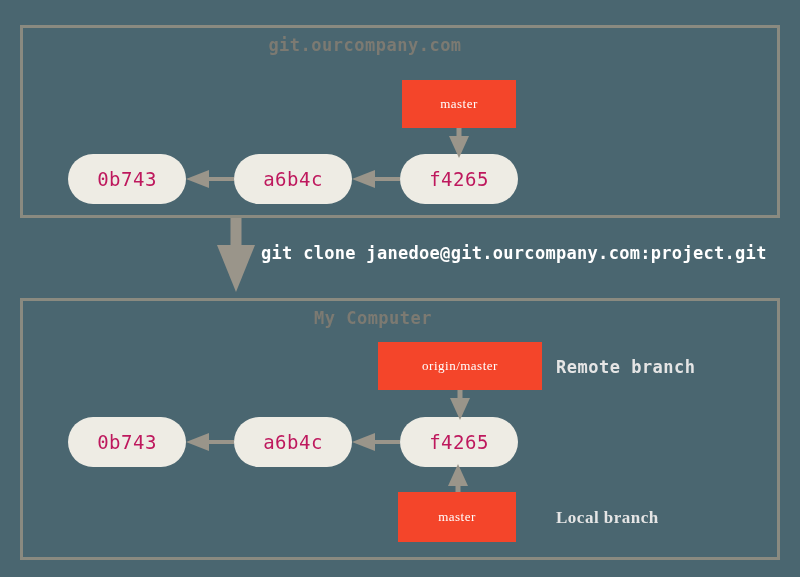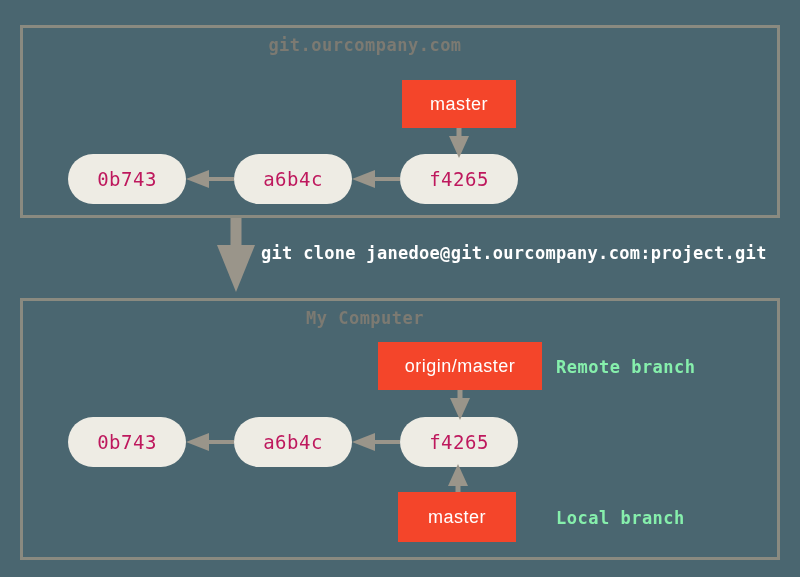--- a/index.html
+++ b/index.html
@@ -37,21 +37,21 @@
     width: 100%;
     text-align: center;
     color: #7c7a72;
     font-size: 17px;
     font-weight: bold;
     letter-spacing: 0.5px;
     white-space: nowrap;
     font-family: "DejaVu Sans Mono", "Liberation Mono", monospace;
   }
   #title-remote { left: 0; top: 35px; }
-  #title-local  { left: 0; top: 308px; }
+  #title-local  { left: 8px; top: 308px; }
 
   
   .commit {
     position: absolute;
     width: 118px;
     height: 50px;
     border-radius: 25px;
     background: #eeece4;
     color: #be185d;
     display: flex;
@@ -72,40 +72,40 @@
   #commit-l-f4265 { left: 400px; top: 417px; }
 
   
   .branch {
     position: absolute;
     background: #f4452a;
     color: #ffffff;
     display: flex;
     align-items: center;
     justify-content: center;
-    font-size: 18px;
+    font-size: 13px;
     letter-spacing: 0.5px;
-    font-family: Liberation Sans, sans-serif;
+    font-family: Liberation Serif, serif;
   }
   #branch-remote-master { left: 402px; top: 80px;  width: 114px; height: 48px; }
   #branch-origin-master { left: 378px; top: 342px; width: 164px; height: 48px; }
   #branch-local-master  { left: 398px; top: 492px; width: 118px; height: 50px; }
 
   
   .annot {
     position: absolute;
-    color: #86efac;
+    color: #e5e5e5;
     font-size: 17px;
     font-weight: bold;
     letter-spacing: 0.5px;
     white-space: nowrap;
     font-family: "DejaVu Sans Mono", "Liberation Mono", monospace;
   }
   #annot-remote-branch { left: 556px; top: 357px; }
-  #annot-local-branch  { left: 556px; top: 508px; }
+  #annot-local-branch  { left: 556px; top: 508px; font-family: Liberation Serif, serif; }
 
   
   #clone-command {
     position: absolute;
     left: 261px;
     top: 243px;
     color: #ffffff;
     font-size: 17px;
     font-weight: bold;
     letter-spacing: 0.3px;

